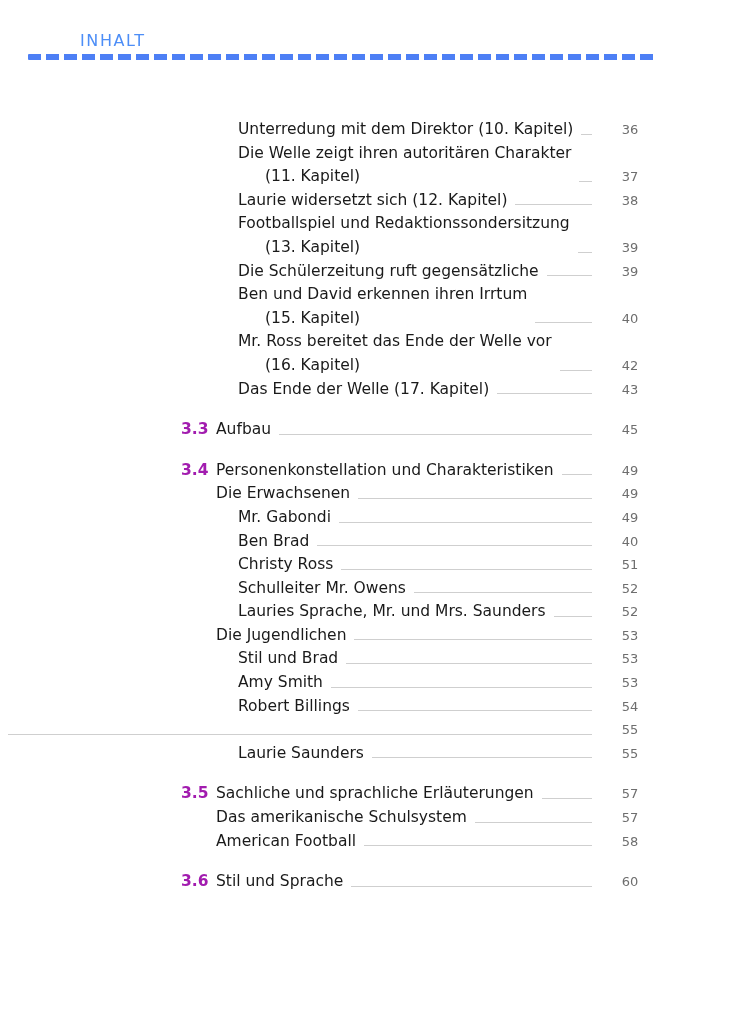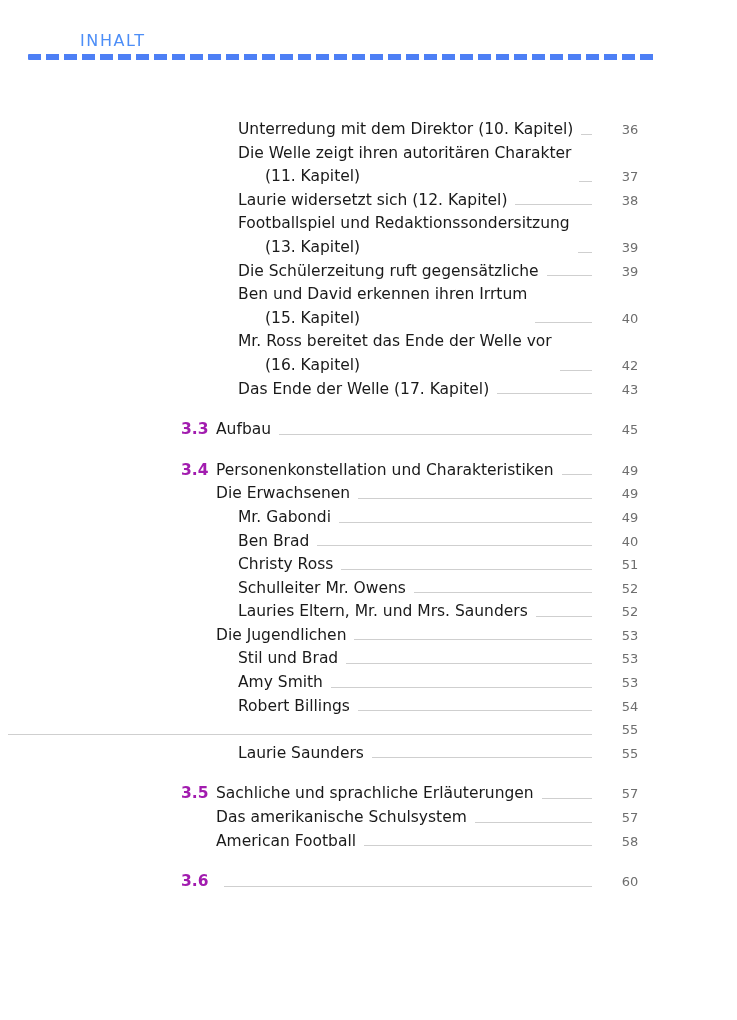--- a/index.html
+++ b/index.html
@@ -226,21 +226,21 @@
     </div>
     <div class="toc-row lvl-subsub">
       <div class="label-wrap">
         <div class="label"><span>Schulleiter Mr. Owens</span></div>
       </div>
       <div class="leader"></div>
       <div class="page">52</div>
     </div>
     <div class="toc-row lvl-subsub">
       <div class="label-wrap">
-        <div class="label"><span>Lauries Eltern, Mr. und Mrs. Saunders</span></div>
+        <div class="label"><span>Lauries Sprache, Mr. und Mrs. Saunders</span></div>
       </div>
       <div class="leader"></div>
       <div class="page">52</div>
     </div>
     <div class="toc-row lvl-sub">
       <div class="label-wrap">
         <div class="label"><span>Die Jugendlichen</span></div>
       </div>
       <div class="leader"></div>
       <div class="page">53</div>
@@ -294,16 +294,19 @@
     </div>
     <div class="toc-row lvl-sub">
       <div class="label-wrap">
         <div class="label"><span>American Football</span></div>
       </div>
       <div class="leader"></div>
       <div class="page">58</div>
     </div>
     <div class="toc-row lvl-section gap-before">
       <div class="num">3.6</div>
+      <div class="label-wrap">
+        <div class="label"><span>Stil und Sprache</span></div>
+      </div>
       <div class="leader"></div>
       <div class="page">60</div>
     </div>
   </div>
 
 </body></html>

